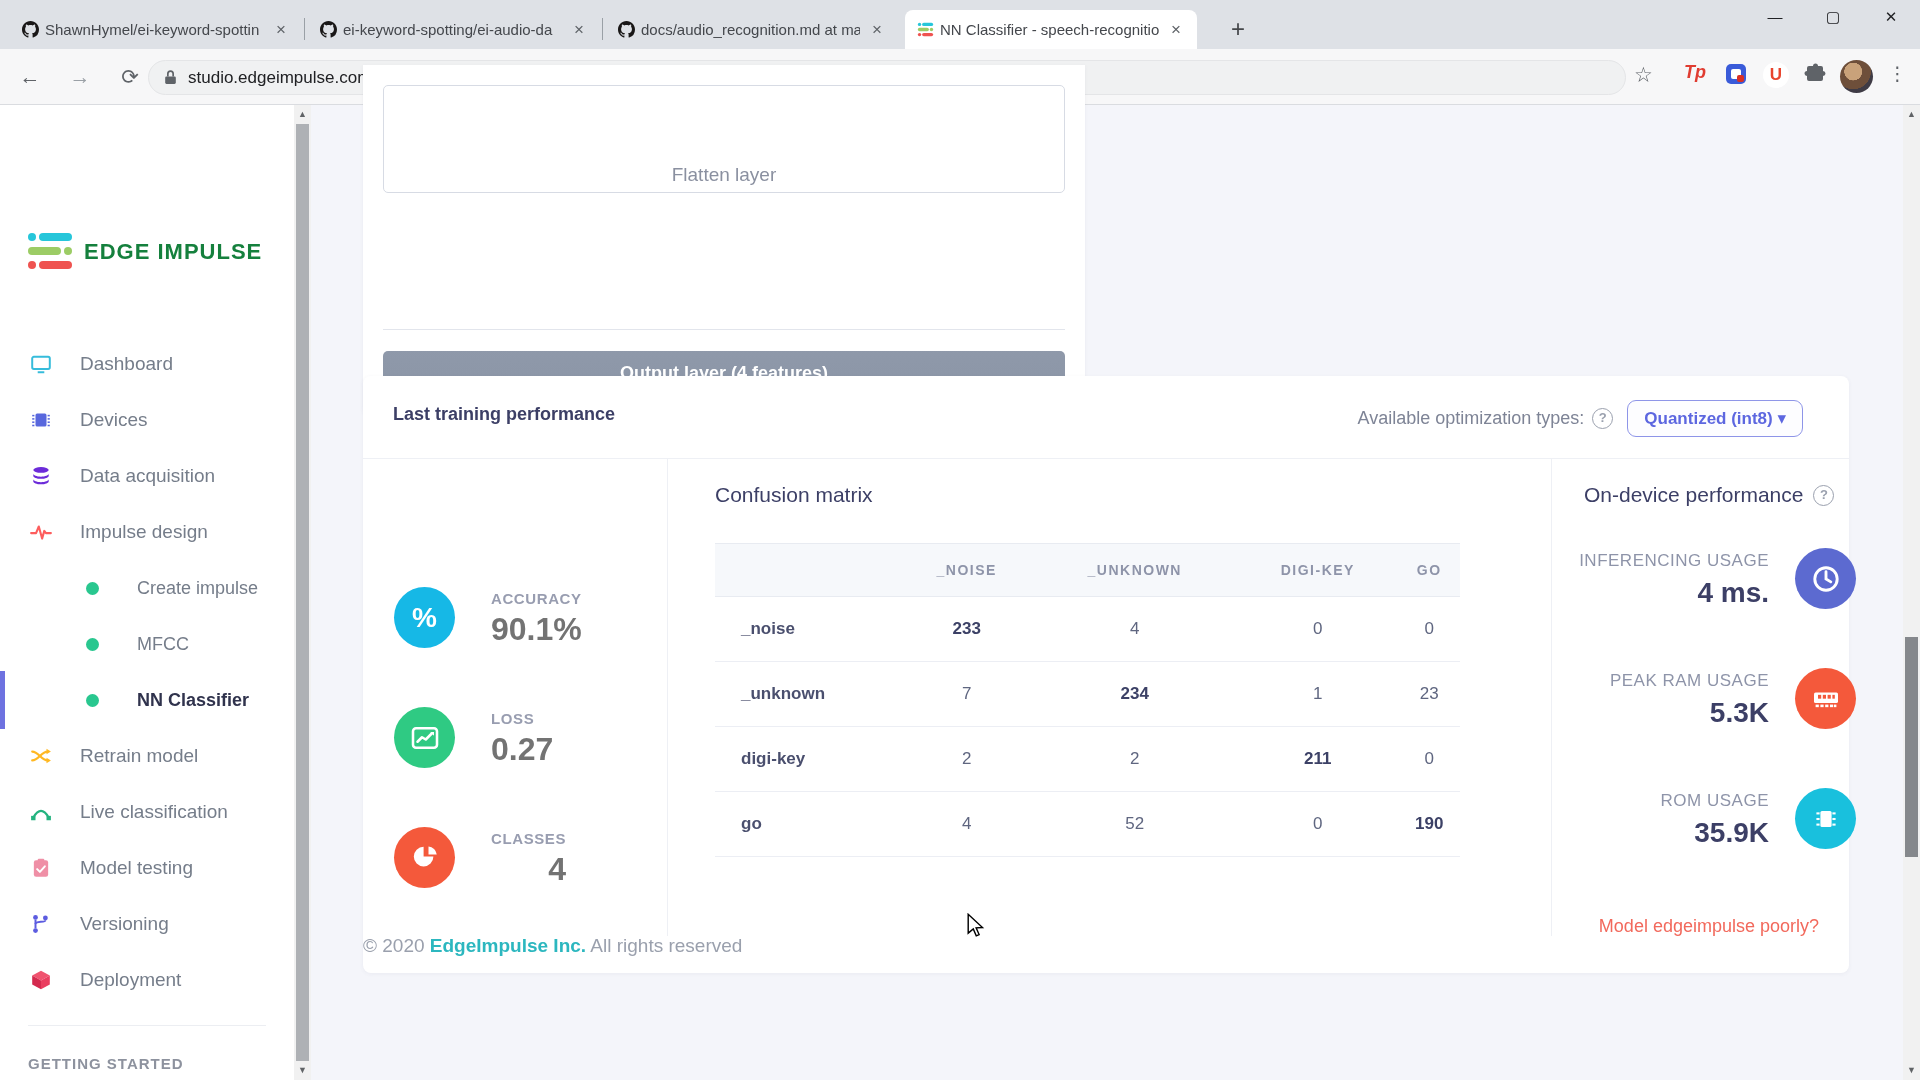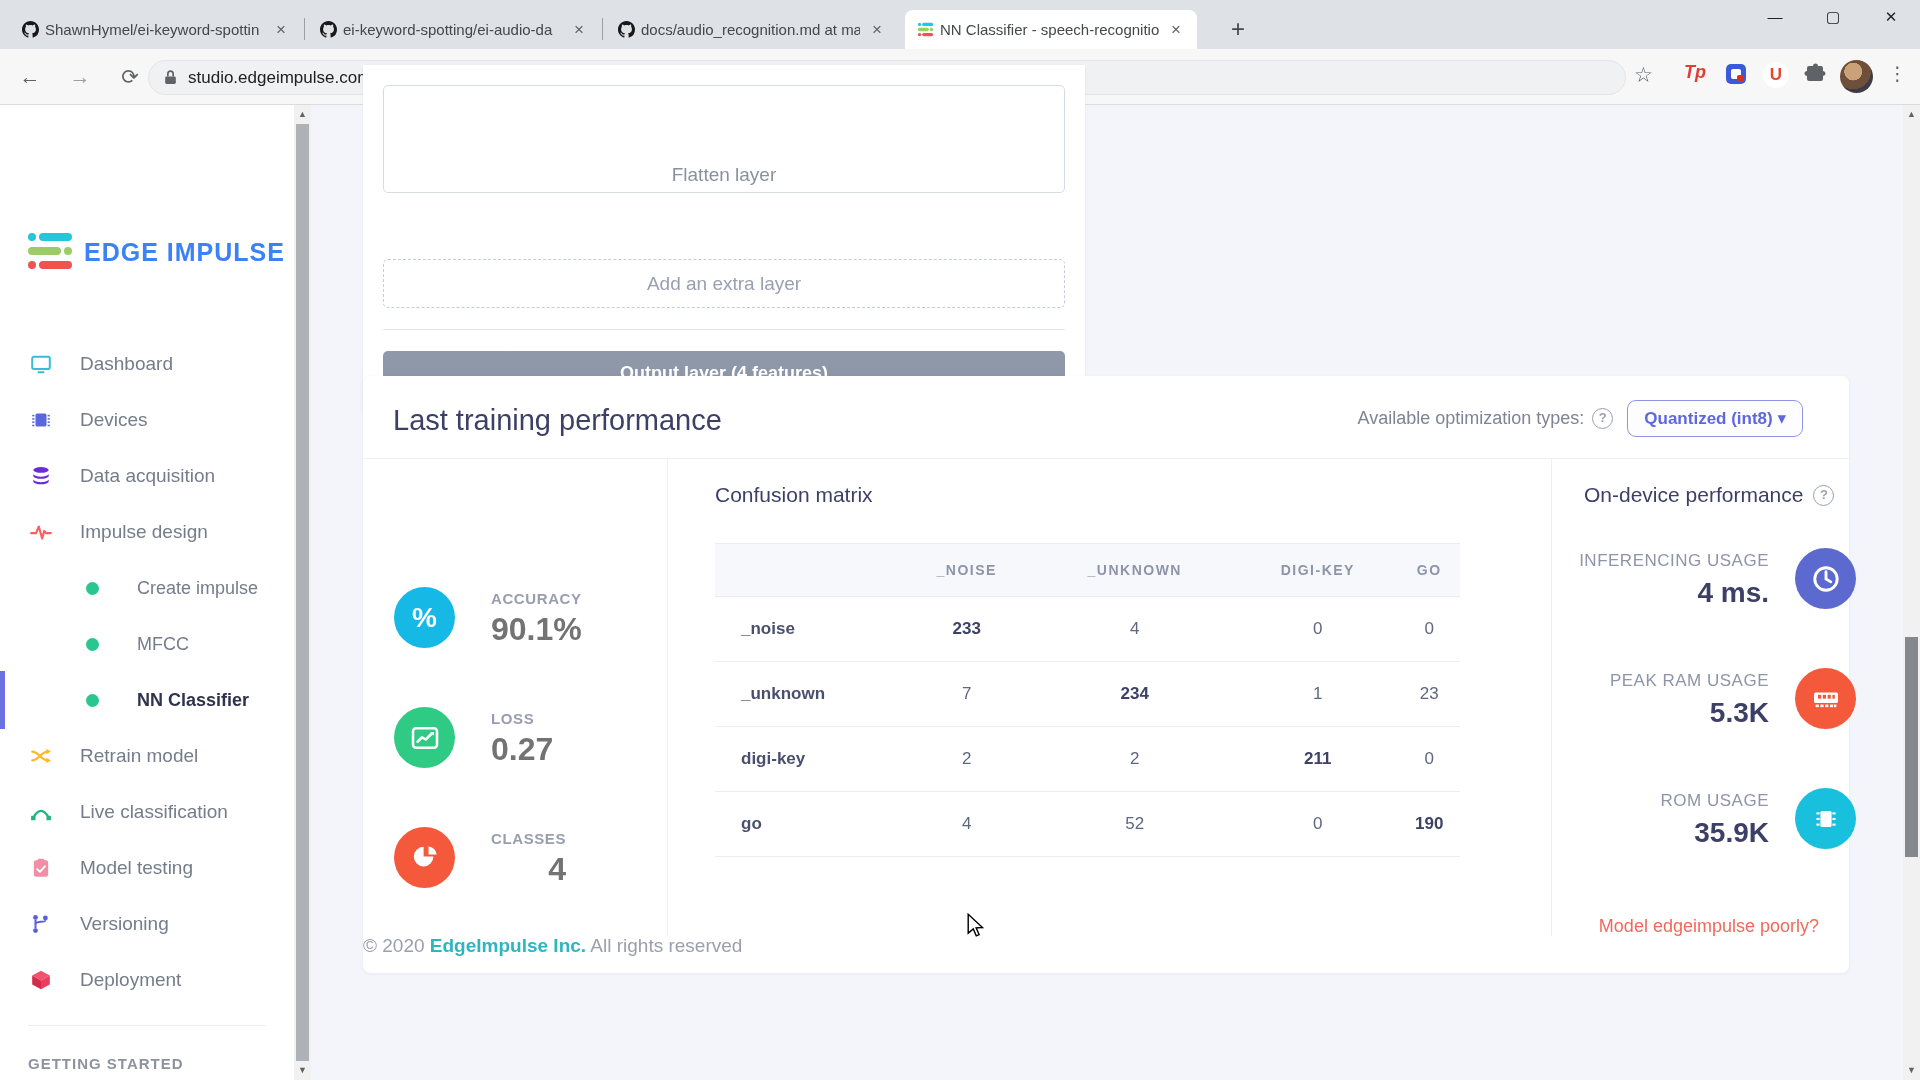--- a/index.html
+++ b/index.html
@@ -32,41 +32,41 @@
   .sb-scroll { position:absolute; left:294px; top:0; width:17px; height:975px; background:#f1f1f1; }
   .sb-scroll .thumb { position:absolute; left:2px; top:19px; width:13px; height:937px; background:#aeb1b5; }
   .sb-arrow { position:absolute; left:0; width:17px; height:19px; color:#606366; font-size:9px; text-align:center; line-height:19px; background:#f1f1f1; }
   .pg-scroll { position:absolute; left:1903px; top:0; width:17px; height:975px; background:#f1f1f1; }
   .pg-scroll .thumb { position:absolute; left:2px; top:532px; width:13px; height:220px; background:#85888c; }
 
   #logo { position:absolute; top:128px; left:28px; display:flex; align-items:center; }
   .logobars { width:44px; height:38px; position:relative; margin-right:12px; }
   .lb { position:absolute; height:8px; border-radius:4px; }
   .ld { position:absolute; width:8px; height:8px; border-radius:50%; }
-  #logo .word { font-size:25px; font-weight:bold; color:#3b82f6; letter-spacing:1px; }
+  #logo .word { font-size:22px; font-weight:bold; color:#15803d; letter-spacing:1px; }
 
   .nav-item { position:absolute; left:0; width:294px; height:56px; display:flex; align-items:center; padding-left:30px; color:#757d8a; font-size:19px; cursor:pointer; }
   .nav-item .nicon { width:22px; height:22px; margin-right:28px; flex:0 0 22px; display:flex; align-items:center; justify-content:center; }
   .nav-sub { position:absolute; left:0; width:294px; height:56px; display:flex; align-items:center; padding-left:86px; color:#757d8a; font-size:18px; cursor:pointer; }
   .dot { width:13px; height:13px; border-radius:50%; background:#29c78f; margin-right:38px; }
   .nav-sub.active { color:#30334d; font-weight:bold; }
   .active-bar { position:absolute; left:0; top:566px; width:5px; height:58px; background:#6e72e0; }
   .sb-divider { position:absolute; left:28px; top:920px; width:238px; height:1px; background:#eceef2; }
   .sb-section { position:absolute; left:28px; top:950px; font-size:15px; font-weight:bold; letter-spacing:1px; color:#8d929e; }
 
   
   .card { position:absolute; background:#fff; border-radius:8px; box-shadow:0 1px 4px rgba(60,64,100,.06); }
   #netcard { left:363px; top:-40px; width:722px; height:350px; border-radius:0 0 8px 8px; }
   .flatten { position:absolute; left:20px; top:20px; width:682px; height:108px; border:1px solid #d7dbe4; border-radius:5px; display:flex; align-items:flex-end; justify-content:center; padding-bottom:6px; color:#8a90a0; font-size:19px; }
   .addlayer { position:absolute; left:20px; top:194px; width:682px; height:49px; border:1px dashed #c6cbd8; border-radius:5px; display:flex; align-items:center; justify-content:center; color:#9aa0b0; font-size:19px; cursor:pointer; }
   .nethr { position:absolute; left:20px; top:264px; width:682px; height:1px; background:#e2e5ec; }
   .outbtn { position:absolute; left:20px; top:286px; width:682px; height:45px; border:none; border-radius:5px; background:linear-gradient(180deg,#919baca0,#8b95a6), #8b95a6; background-color:#8b95a6; color:#fff; font-size:18px; font-weight:bold; font-family:inherit; cursor:pointer; }
 
   #perfcard { left:363px; top:271px; width:1486px; height:597px; }
-  .perf-title { position:absolute; left:30px; top:28px; font-size:29px; font-weight:normal; color:#3c3f66; }
+  .perf-title { position:absolute; left:30px; top:28px; font-size:18px; font-weight:bold; color:#3c3f66; }
   .opt-row { position:absolute; right:46px; top:24px; display:flex; align-items:center; }
   .opt-label { font-size:18px; color:#7e8496; margin-right:8px;margin-left:22px; }
   .help { width:21px; height:21px; border:1.6px solid #9aa0ae; border-radius:50%; color:#9aa0ae; font-size:13px; font-weight:bold; text-align:center; line-height:18px; display:inline-block; }
   .opt-btn { margin-left:14px; height:37px; padding:0 16px; border:1px solid #8e95e8; border-radius:9px; background:#fdfdff; color:#5d67e0; font-size:17px; font-weight:bold; font-family:inherit; cursor:pointer; }
   .hdr-divider { position:absolute; left:0; top:82px; width:1486px; height:1px; background:#eef0f5; }
   .vdiv1 { position:absolute; left:304px; top:82px; width:1px; height:478px; background:#eef0f5; }
   .vdiv2 { position:absolute; left:1188px; top:82px; width:1px; height:478px; background:#eef0f5; }
 
   .metric { position:absolute; left:31px; display:flex; }
   .mcircle { width:61px; height:61px; border-radius:50%; display:flex; align-items:center; justify-content:center; flex:0 0 61px; }
@@ -312,23 +312,20 @@
 
   <div class="sb-scroll">
     <div class="sb-arrow" style="top:0">▲</div>
     <div class="thumb"></div>
     <div class="sb-arrow" style="bottom:0">▼</div>
   </div>
 
   <div id="netcard" class="card">
     <div class="flatten">
         <span>Flatten layer</span>
-      </div>
-    <div class="addlayer">
-        <span>Add an extra layer</span>
       </div>
     <div class="nethr"></div>
     <button class="outbtn">Output layer (4 features)</button>
   </div>
 
   <div id="perfcard" class="card">
     <div class="perf-title">Last training performance</div>
     <div class="opt-row">
       <span class="opt-label">Available optimization types:</span>
       <span class="help">?</span>

